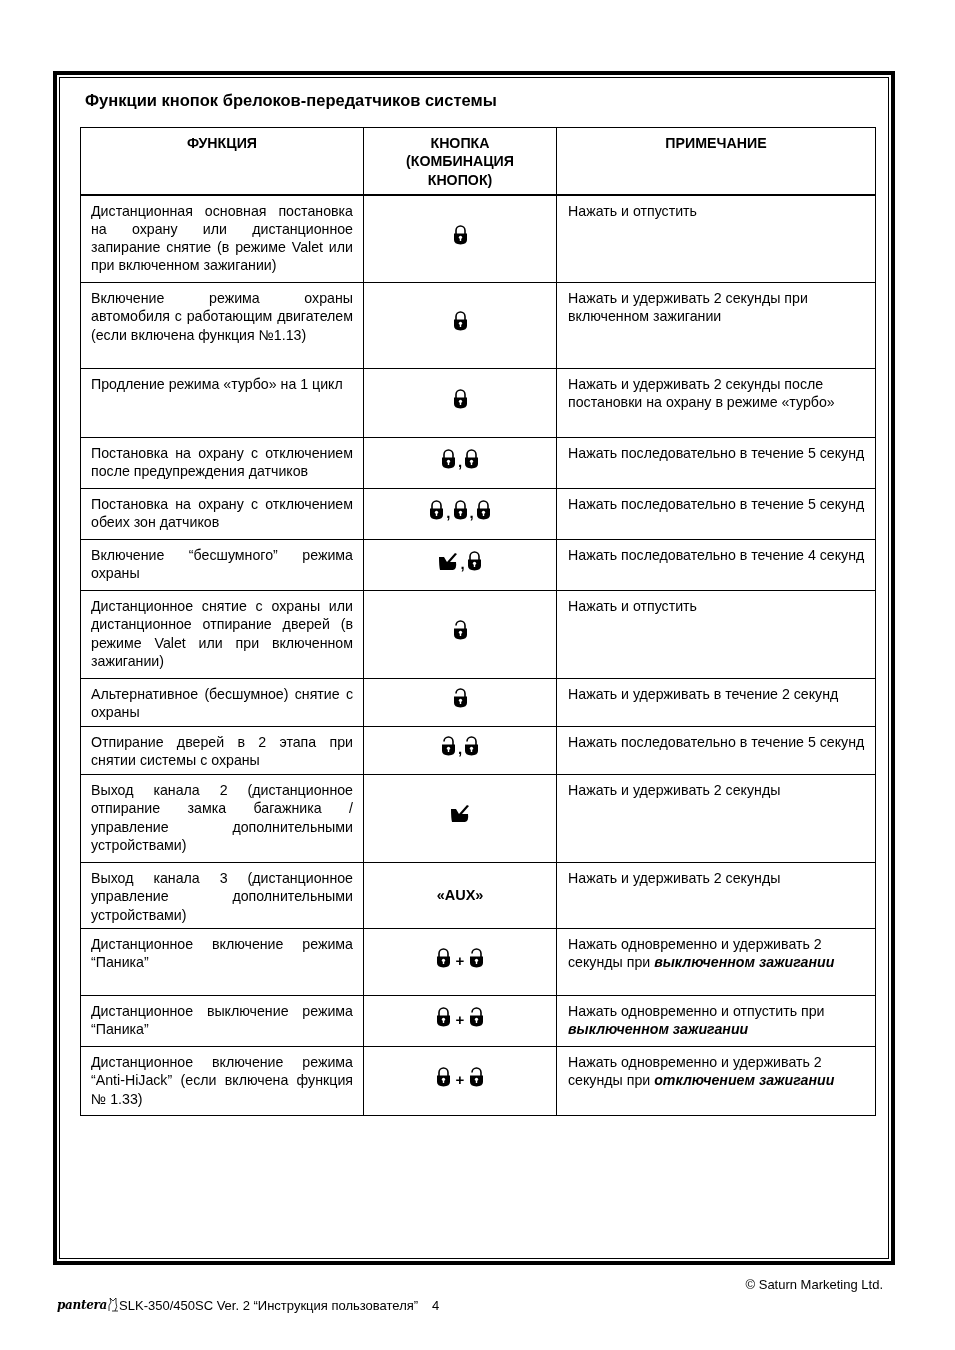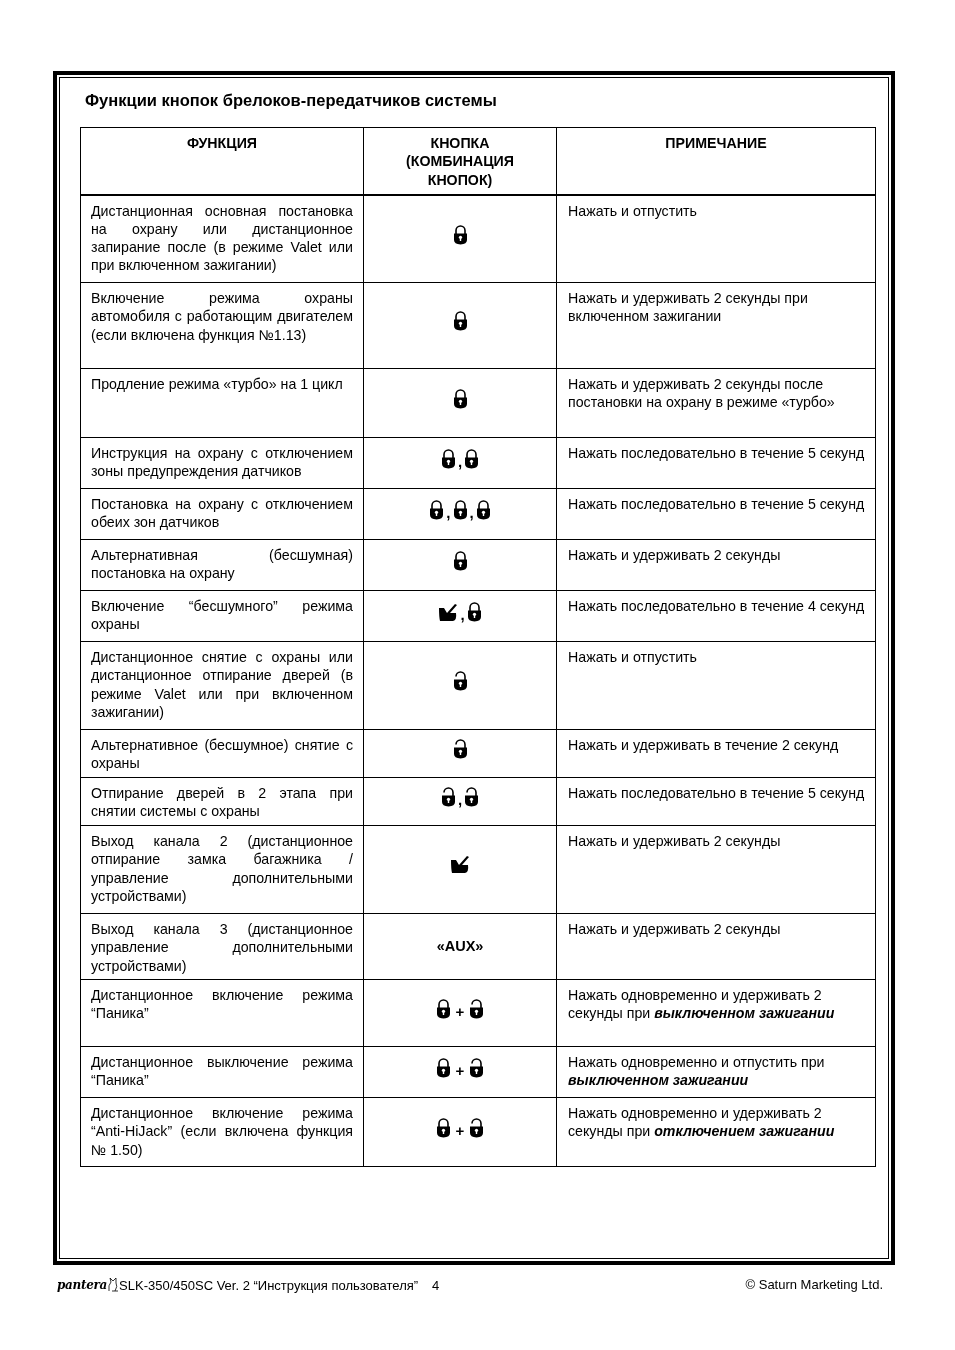--- a/index.html
+++ b/index.html
@@ -15,21 +15,21 @@
   td.func { padding:6px 10px 4px 10px !important; text-align:justify; }
   td.note { padding:6px 10px 4px 11px !important; }
   td.btn { text-align:center; vertical-align:middle !important; }
   .col-func { width:283px; } .col-btn { width:193px; } .col-note { width:319px; }
   .icons { display:inline-flex; align-items:flex-end; gap:0; }
   .sep { font-weight:bold; font-size:15px; margin:0 2px; line-height:15px; }
   .aux { font-weight:bold; font-size:14.5px; }
   .lock { display:inline-block; vertical-align:bottom; }
   em.bi { font-weight:bold; font-style:italic; }
   .footer { position:absolute; top:1277px; font-size:13px; }
-  .footer-left { left:57px; display:flex; align-items:center; gap:0; }
+  .footer-left { left:57px; display:flex; align-items:center; gap:0;margin-top:20px; }
   .logo { font-family:"DejaVu Serif", serif; font-weight:bold; font-size:12px; font-style:italic; letter-spacing:-0.3px; }
   .footer-right { right:72px; }
   .page-num { margin-left:14px; }
 </style>
 </head>
 <body>
 
 <div class="frame-outer"></div>
 <div class="frame-inner"></div>
 
@@ -43,21 +43,21 @@
     </colgroup>
   <thead>
     <tr>
       <th>ФУНКЦИЯ</th>
       <th style="padding:6px 40px 0 40px;"><span>КНОПКА (КОМБИНАЦИЯ КНОПОК)</span></th>
       <th>ПРИМЕЧАНИЕ</th>
     </tr>
   </thead>
   <tbody id="rows">
       <tr style="height: 88px;">
-        <td class="func">Дистанционная основная постановка на охрану или дистанционное запирание после (в режиме Valet или при включенном зажигании)</td>
+        <td class="func">Дистанционная основная постановка на охрану или дистанционное запирание снятие (в режиме Valet или при включенном зажигании)</td>
         <td class="btn"><span class="icons">
             <span style="line-height: 0;"><svg class="lock" width="15" height="21" viewBox="0 0 15 21">
                 <path d="M3 10 V6.5 A4.5 4.5 0 0 1 12 6.5 V10" fill="none" stroke="#000" stroke-width="1.6"></path>
                 <path d="M1 9.5 H14 V16 Q14 20 7.5 20.5 Q1 20 1 16 Z" fill="#000"></path>
                 <circle cx="7.5" cy="13.3" r="1.6" fill="#fff"></circle>
                 <rect x="6.8" y="13.5" width="1.4" height="3.5" fill="#fff"></rect>
               </svg></span>
           </span></td>
         <td class="note">Нажать и отпустить</td>
       </tr>
@@ -79,21 +79,21 @@
             <span style="line-height: 0;"><svg class="lock" width="15" height="21" viewBox="0 0 15 21">
                 <path d="M3 10 V6.5 A4.5 4.5 0 0 1 12 6.5 V10" fill="none" stroke="#000" stroke-width="1.6"></path>
                 <path d="M1 9.5 H14 V16 Q14 20 7.5 20.5 Q1 20 1 16 Z" fill="#000"></path>
                 <circle cx="7.5" cy="13.3" r="1.6" fill="#fff"></circle>
                 <rect x="6.8" y="13.5" width="1.4" height="3.5" fill="#fff"></rect>
               </svg></span>
           </span></td>
         <td class="note">Нажать и удерживать 2 секунды после постановки на охрану в режиме «турбо»</td>
       </tr>
       <tr style="height: 51px;">
-        <td class="func">Инструкция на охрану с отключением зоны предупреждения датчиков</td>
+        <td class="func">Постановка на охрану с отключением после предупреждения датчиков</td>
         <td class="btn"><span class="icons">
             <span style="line-height: 0;"><svg class="lock" width="15" height="21" viewBox="0 0 15 21">
                 <path d="M3 10 V6.5 A4.5 4.5 0 0 1 12 6.5 V10" fill="none" stroke="#000" stroke-width="1.6"></path>
                 <path d="M1 9.5 H14 V16 Q14 20 7.5 20.5 Q1 20 1 16 Z" fill="#000"></path>
                 <circle cx="7.5" cy="13.3" r="1.6" fill="#fff"></circle>
                 <rect x="6.8" y="13.5" width="1.4" height="3.5" fill="#fff"></rect>
               </svg></span>
             <span class="sep">,</span>
             <span style="line-height: 0;"><svg class="lock" width="15" height="21" viewBox="0 0 15 21">
                 <path d="M3 10 V6.5 A4.5 4.5 0 0 1 12 6.5 V10" fill="none" stroke="#000" stroke-width="1.6"></path>
@@ -122,32 +122,20 @@
               </svg></span>
             <span class="sep">,</span>
             <span style="line-height: 0;"><svg class="lock" width="15" height="21" viewBox="0 0 15 21">
                 <path d="M3 10 V6.5 A4.5 4.5 0 0 1 12 6.5 V10" fill="none" stroke="#000" stroke-width="1.6"></path>
                 <path d="M1 9.5 H14 V16 Q14 20 7.5 20.5 Q1 20 1 16 Z" fill="#000"></path>
                 <circle cx="7.5" cy="13.3" r="1.6" fill="#fff"></circle>
                 <rect x="6.8" y="13.5" width="1.4" height="3.5" fill="#fff"></rect>
               </svg></span>
           </span></td>
         <td class="note">Нажать последовательно в течение 5 секунд</td>
-      </tr>
-      <tr style="height: 51px;">
-        <td class="func">Альтернативная (бесшумная) постановка на охрану</td>
-        <td class="btn"><span class="icons">
-            <span style="line-height: 0;"><svg class="lock" width="15" height="21" viewBox="0 0 15 21">
-                <path d="M3 10 V6.5 A4.5 4.5 0 0 1 12 6.5 V10" fill="none" stroke="#000" stroke-width="1.6"></path>
-                <path d="M1 9.5 H14 V16 Q14 20 7.5 20.5 Q1 20 1 16 Z" fill="#000"></path>
-                <circle cx="7.5" cy="13.3" r="1.6" fill="#fff"></circle>
-                <rect x="6.8" y="13.5" width="1.4" height="3.5" fill="#fff"></rect>
-              </svg></span>
-          </span></td>
-        <td class="note">Нажать и удерживать 2 секунды</td>
       </tr>
       <tr style="height: 51px;">
         <td class="func">Включение “бесшумного” режима охраны</td>
         <td class="btn"><span class="icons">
             <span style="line-height: 0;"><svg class="lock" width="20" height="19" viewBox="0 0 20 19">
                 <path d="M1 5 L6 5 L9 10 L17 1 L19 2 L12 10 L18 10 Q19 17 15 18 L2 18 Q1 14 1 5 Z" fill="#000"></path>
               </svg></span>
             <span class="sep">,</span>
             <span style="line-height: 0;"><svg class="lock" width="15" height="21" viewBox="0 0 15 21">
                 <path d="M3 10 V6.5 A4.5 4.5 0 0 1 12 6.5 V10" fill="none" stroke="#000" stroke-width="1.6"></path>
@@ -247,21 +235,21 @@
             <span style="line-height: 0;"><svg class="lock" width="15" height="21" viewBox="0 0 15 21">
                 <path d="M3 6.5 A4.5 4.5 0 0 1 12 6.5 V10" fill="none" stroke="#000" stroke-width="1.6"></path>
                 <path d="M1 9.5 H14 V16 Q14 20 7.5 20.5 Q1 20 1 16 Z" fill="#000"></path>
                 <circle cx="7.5" cy="13.3" r="1.6" fill="#fff"></circle>
                 <rect x="6.8" y="13.5" width="1.4" height="3.5" fill="#fff"></rect>
               </svg></span>
           </span></td>
         <td class="note"><span>Нажать одновременно и отпустить при </span><em class="bi">выключенном зажигании</em></td>
       </tr>
       <tr style="height: 69px;">
-        <td class="func">Дистанционное включение режима “Anti-HiJack” (если включена функция № 1.50)</td>
+        <td class="func">Дистанционное включение режима “Anti-HiJack” (если включена функция № 1.33)</td>
         <td class="btn"><span class="icons">
             <span style="line-height: 0;"><svg class="lock" width="15" height="21" viewBox="0 0 15 21">
                 <path d="M3 10 V6.5 A4.5 4.5 0 0 1 12 6.5 V10" fill="none" stroke="#000" stroke-width="1.6"></path>
                 <path d="M1 9.5 H14 V16 Q14 20 7.5 20.5 Q1 20 1 16 Z" fill="#000"></path>
                 <circle cx="7.5" cy="13.3" r="1.6" fill="#fff"></circle>
                 <rect x="6.8" y="13.5" width="1.4" height="3.5" fill="#fff"></rect>
               </svg></span>
             <span class="sep" style="margin: 0px 5px;">+</span>
             <span style="line-height: 0;"><svg class="lock" width="15" height="21" viewBox="0 0 15 21">
                 <path d="M3 6.5 A4.5 4.5 0 0 1 12 6.5 V10" fill="none" stroke="#000" stroke-width="1.6"></path>

